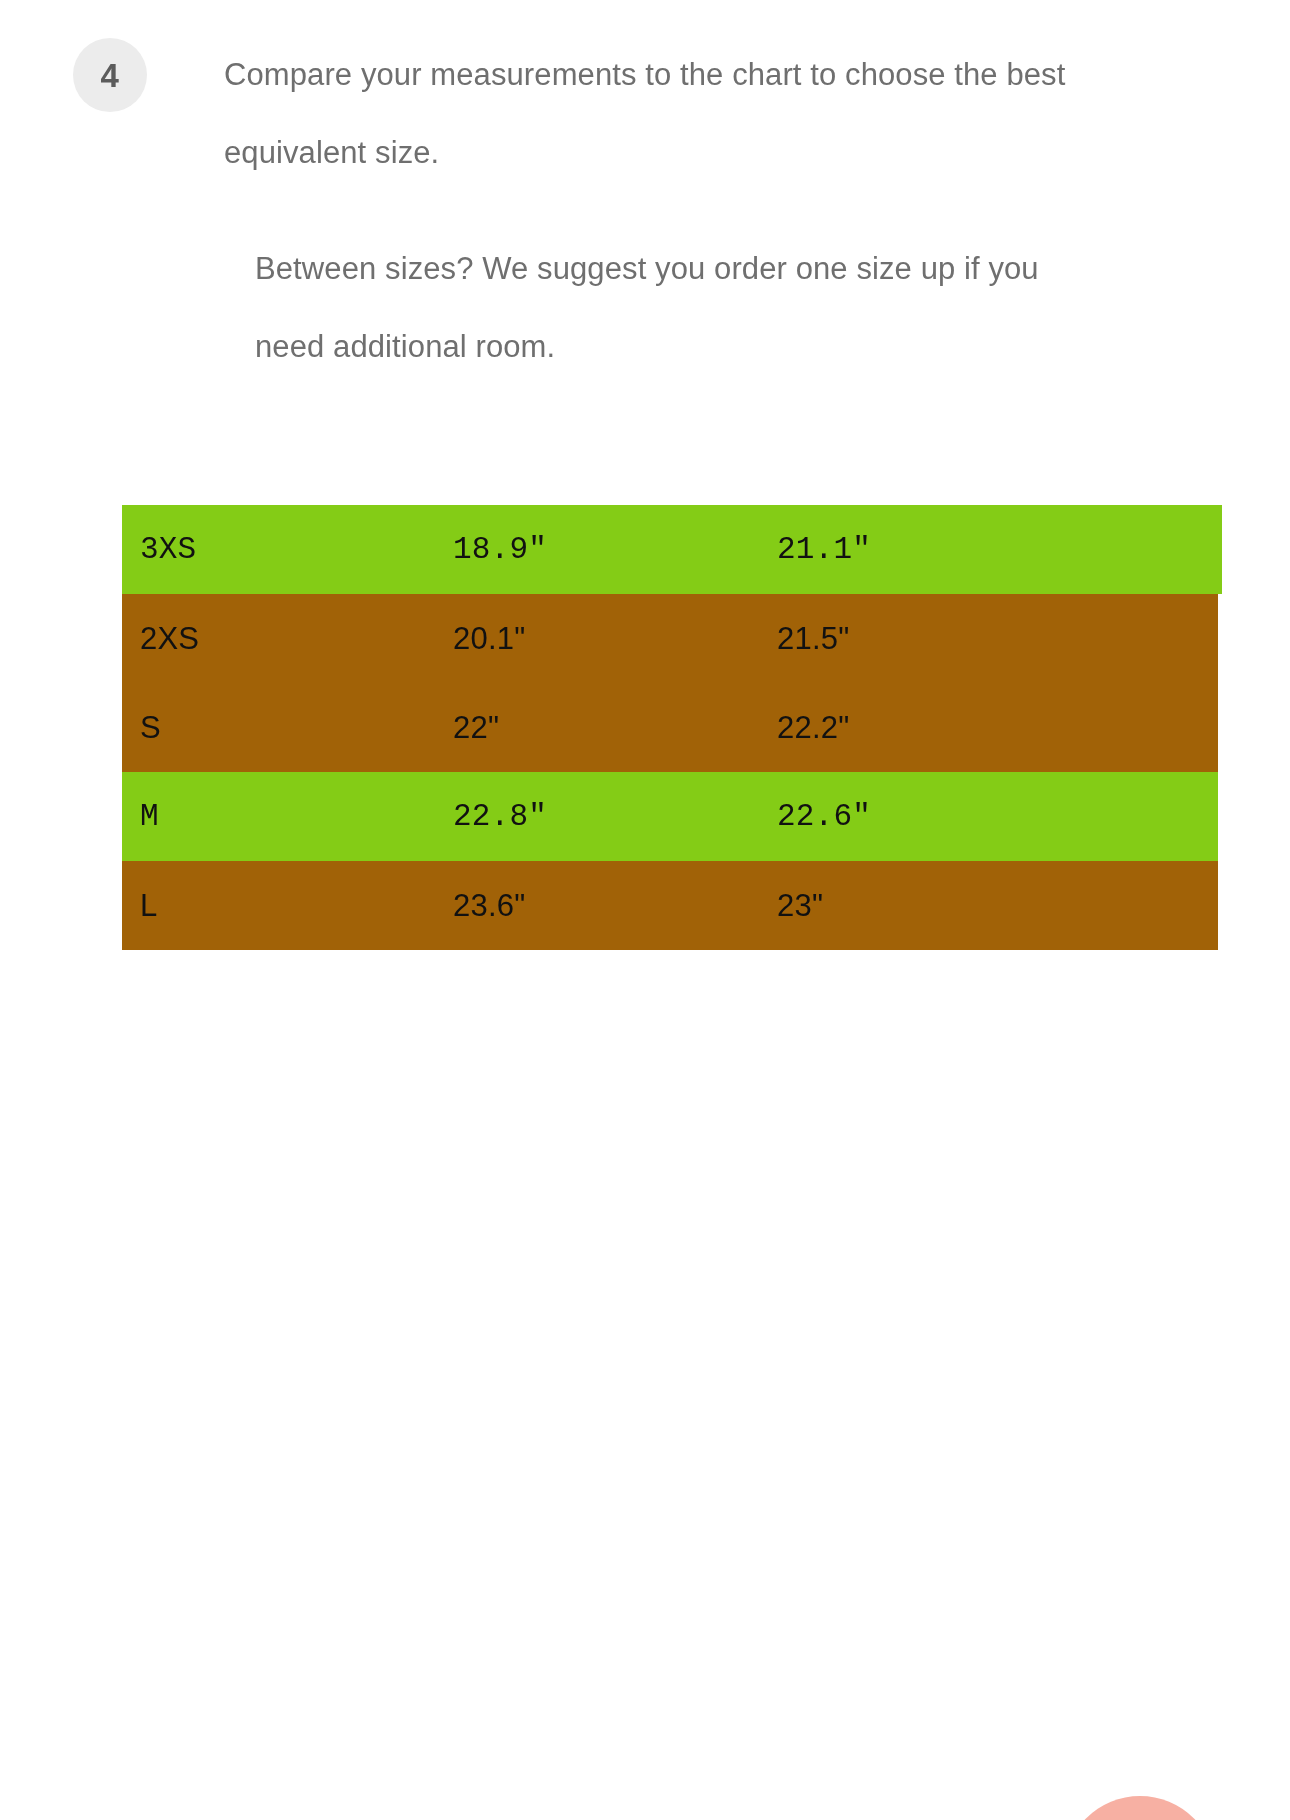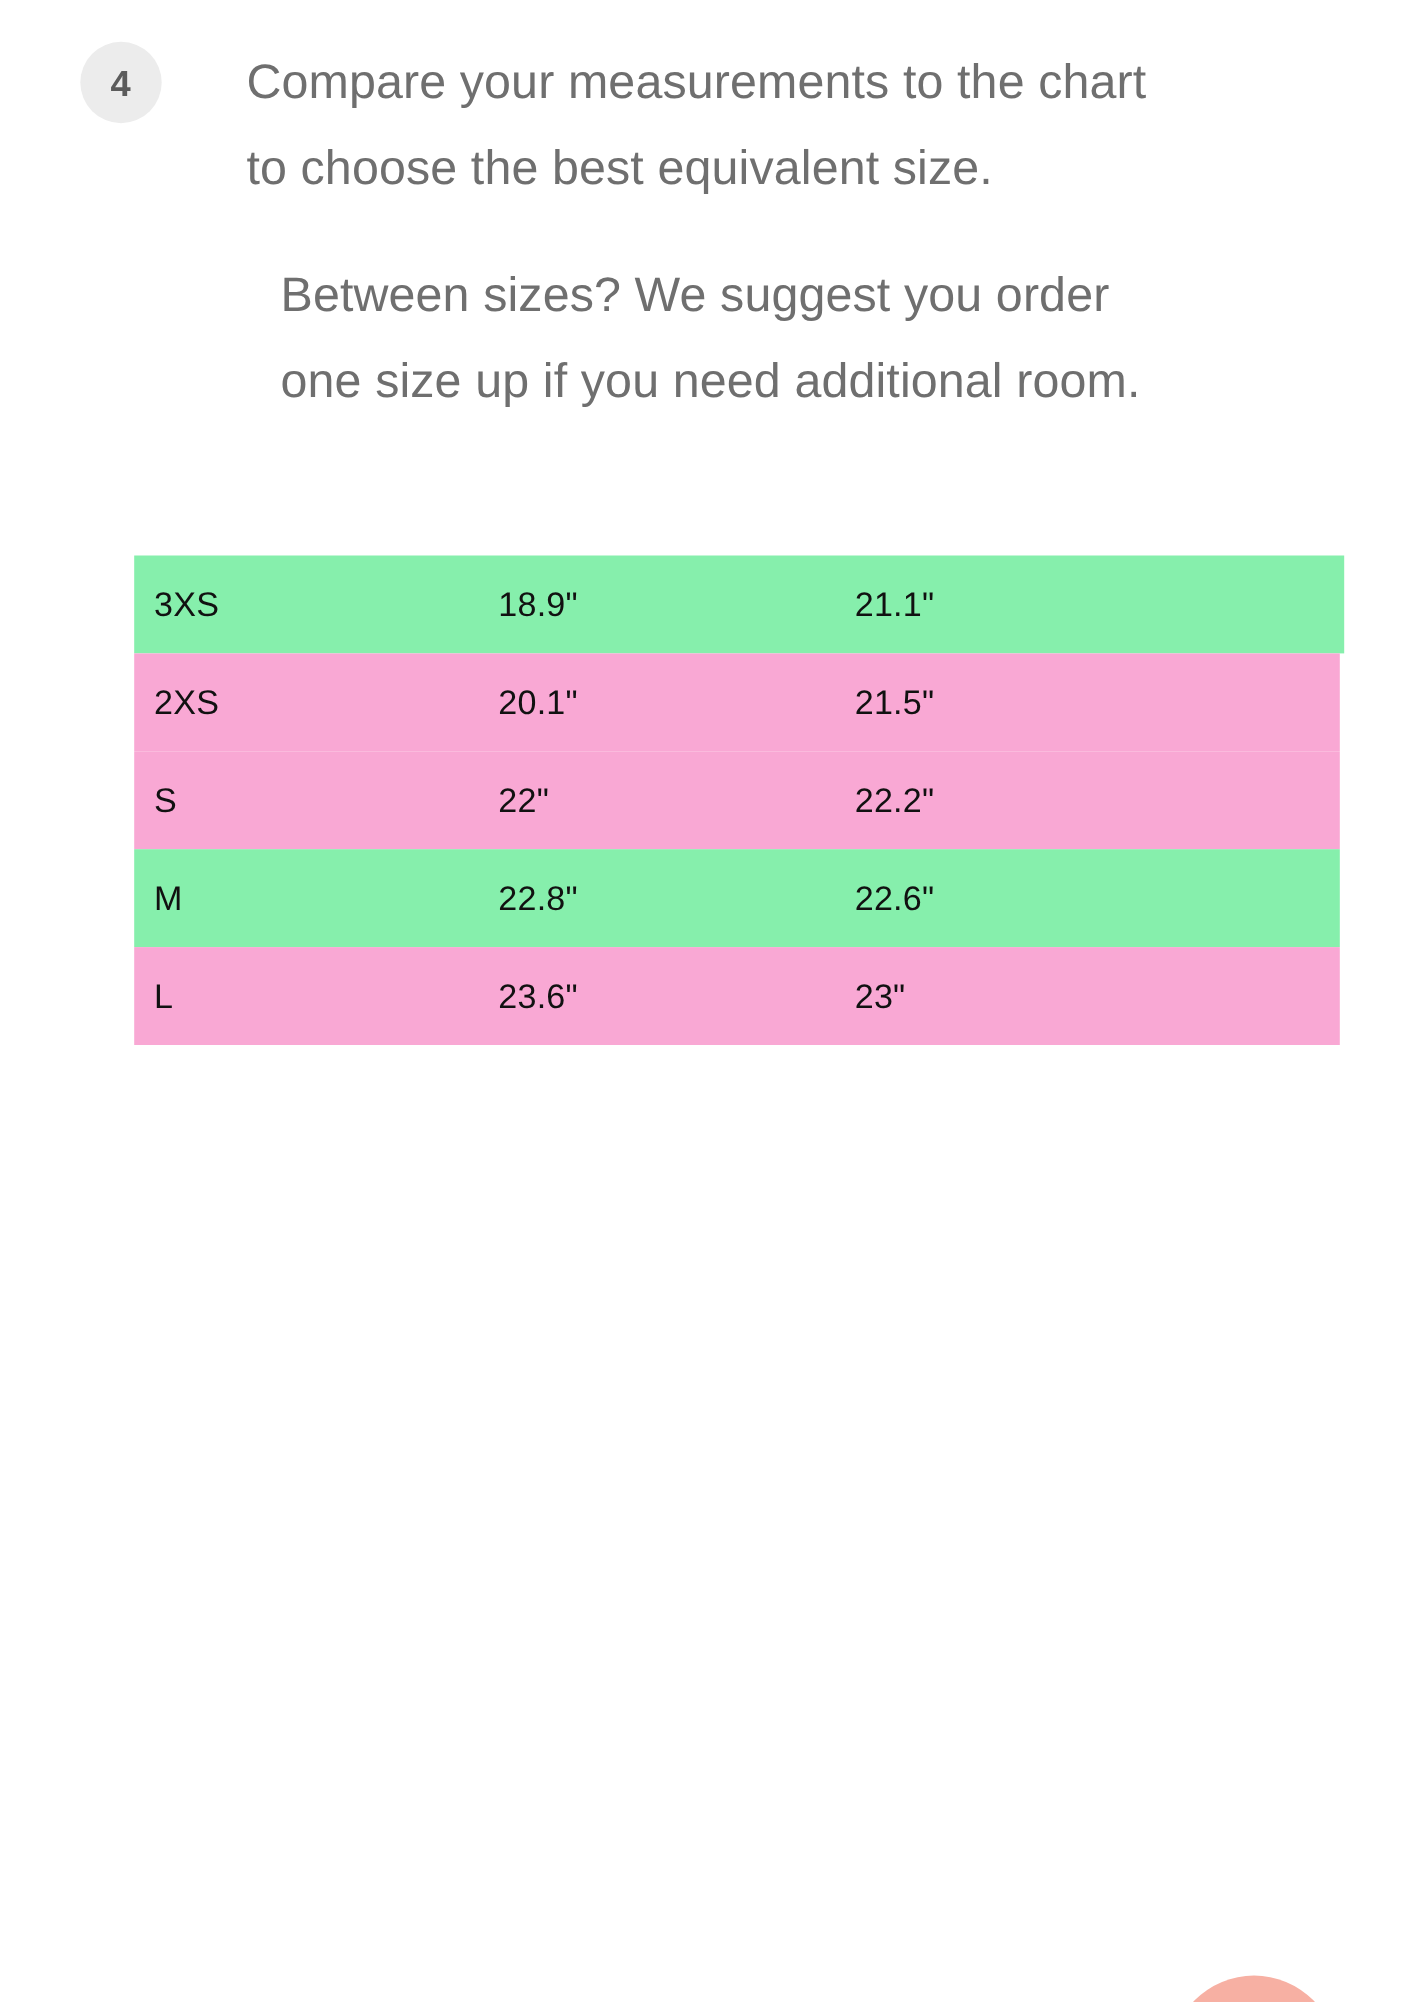--- a/index.html
+++ b/index.html
@@ -46,21 +46,21 @@
   }
 
   .step-text {
     position: absolute;
     left: 224px;
     top: 36px;
     width: 860px;
   }
   .step-text p {
     margin: 0 0 38px 0;
-    font-size: 44px;
+    font-size: 31px;
     line-height: 78px;
     color: #6f6f6f;
     font-weight: 400;
     letter-spacing: 0.1px;
   }
   .step-text p:last-child { margin-bottom: 0; margin-left: 31px; }
 
   
   .size-table {
     position: absolute;
@@ -102,23 +102,23 @@
     margin-right: 24px;
     line-height: 1;
   }
 
   .table-row {
     display: flex;
     align-items: center;
     height: 89px;
     padding-left: 18px;
     box-sizing: border-box;
-    background: #f9a8d4;
+    background: #a16207;
   }
-  .table-row.alt { background: #86efac; }
+  .table-row.alt { background: #84cc16; font-family: Liberation Mono, monospace; }
 
   .td {
     font-size: 31px;
     font-weight: 400;
     color: #111111;
     letter-spacing: 0.2px;
   }
   .td-size { padding-left: 0; }
   .td-chest { padding-left: 0; }
   .td-length { padding-left: 0; }

